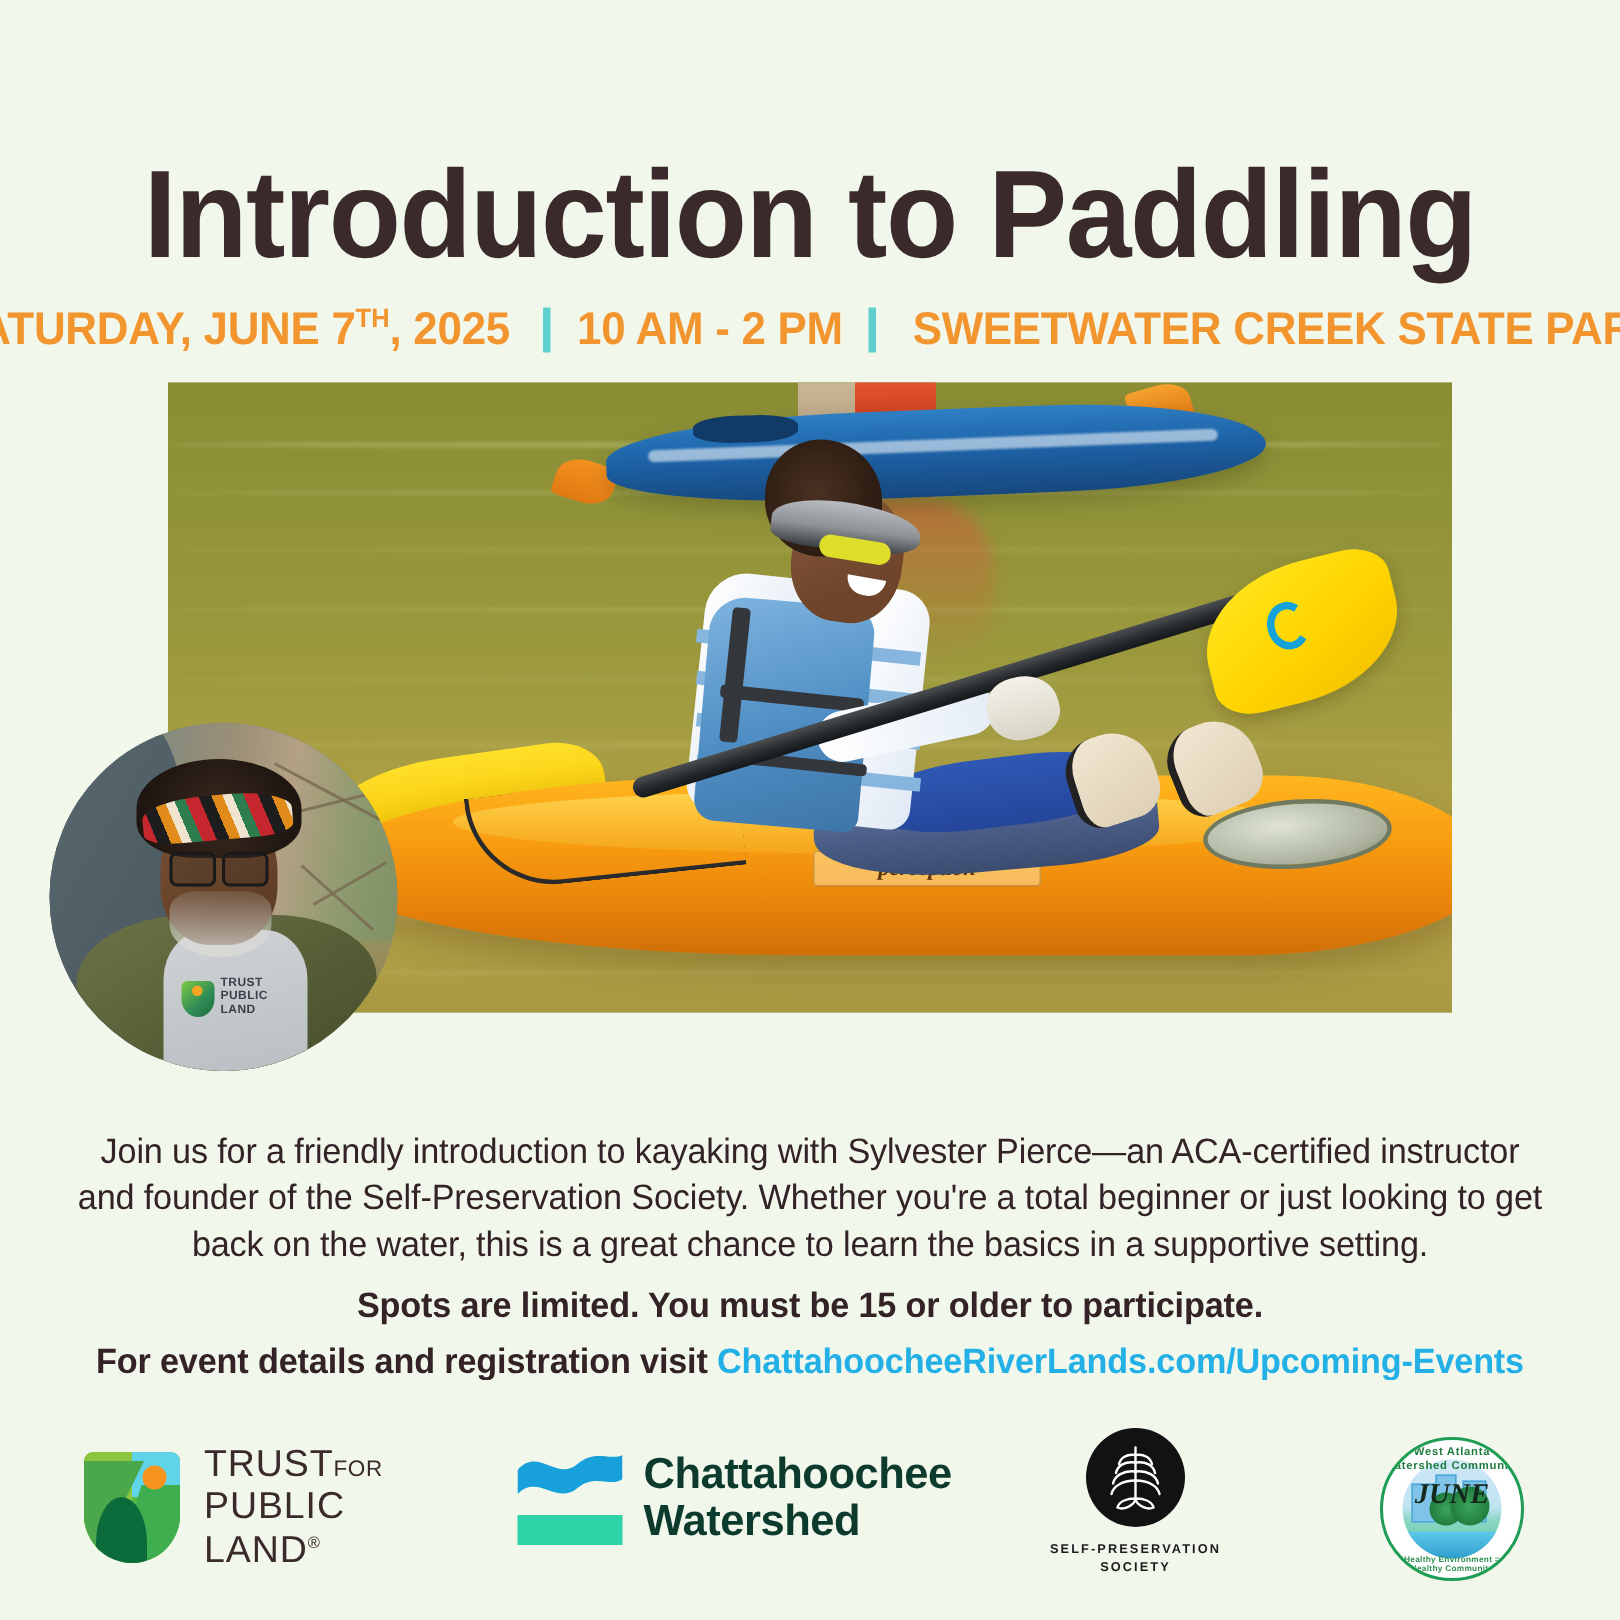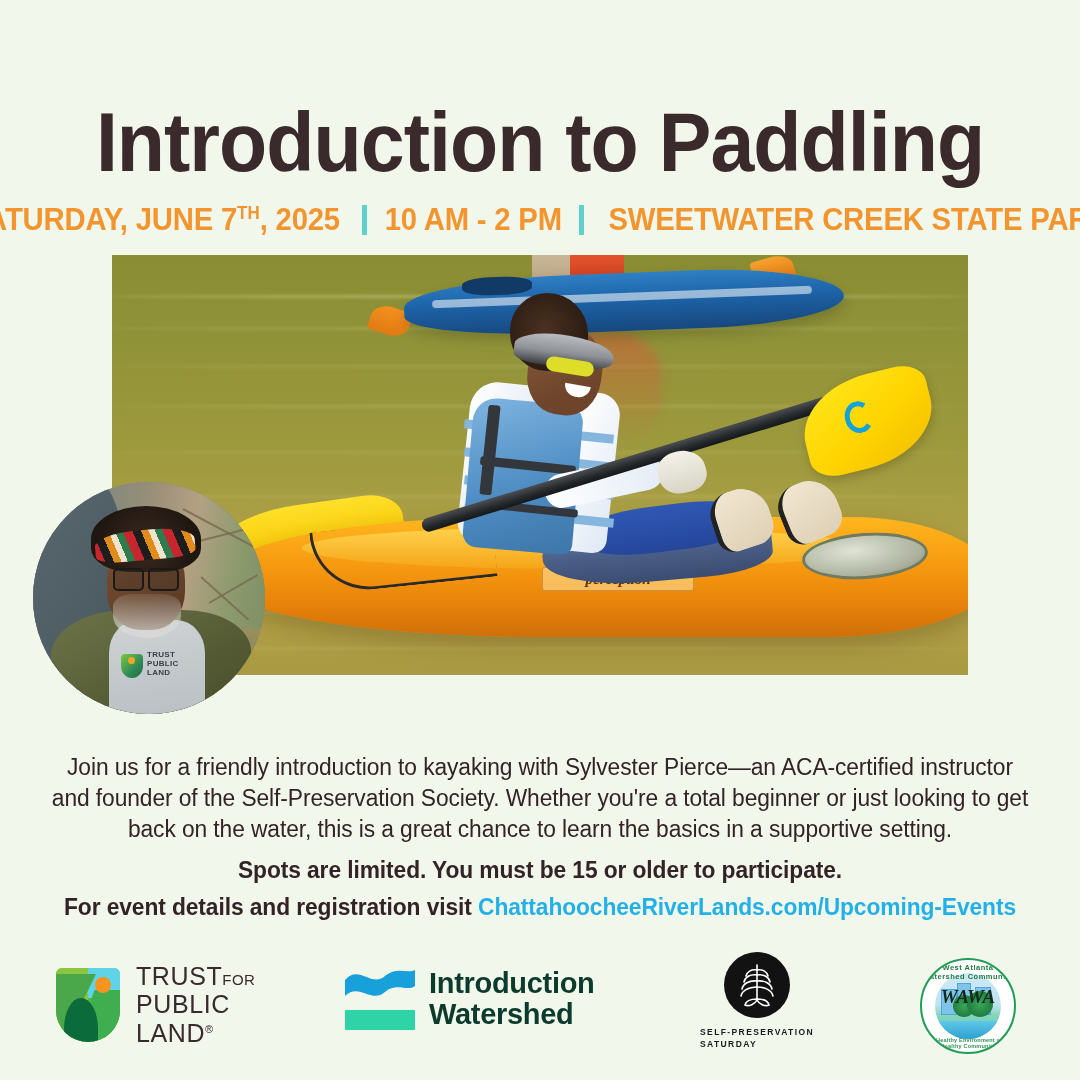--- a/index.html
+++ b/index.html
@@ -586,20 +586,21 @@
     border-radius: 50%;
     background: #121212;
     display: flex; align-items: center; justify-content: center;
   }
   .sps-text {
     color: #1c1c1c;
     font-size: 8.5px;
     font-weight: bold;
     letter-spacing: 1.4px;
     line-height: 12px;
+    text-align: center;
   }
 
   
   .wawa { left: 920px; top: 8px; }
   .wawa-circle {
     position: relative;
     width: 92px; height: 92px;
     border-radius: 50%;
     background: #ffffff;
     border: 2px solid #1f9d55;
@@ -769,21 +770,21 @@
   </div>
 
   <div class="logo crl">
     <div class="crl-mark">
       <svg class="crl-wave" viewBox="0 0 70 34" xmlns="http://www.w3.org/2000/svg" aria-hidden="true">
         <path d="M0,12 C14,-4 26,20 40,8 C52,-2 62,6 70,2 L70,18 C62,24 52,14 40,24 C26,36 14,14 0,28 Z" fill="#18A0DB"></path>
       </svg>
       <div class="crl-bar"></div>
     </div>
     <div class="crl-text">
-      <div>Introduction</div>
+      <div>Chattahoochee</div>
       <div>Watershed</div>
     </div>
   </div>
 
   <div class="logo sps">
     <div class="sps-circle">
       <svg width="52" height="52" viewBox="0 0 52 52" xmlns="http://www.w3.org/2000/svg" aria-hidden="true">
         <g stroke="#ffffff" stroke-width="1.6" fill="none" stroke-linecap="round">
           <line x1="26" y1="6" x2="26" y2="40"></line>
           <path d="M26 11 C20 10 16 13 15 17"></path>
@@ -794,33 +795,33 @@
           <path d="M26 22 C34 21 40 25 41 30"></path>
           <path d="M26 28 C17 28 11 32 10 37"></path>
           <path d="M26 28 C35 28 41 32 42 37"></path>
           <path d="M26 40 C20 40 15 42 14 46 C18 48 24 45 26 41"></path>
           <path d="M26 40 C32 40 37 42 38 46 C34 48 28 45 26 41"></path>
         </g>
       </svg>
     </div>
     <div class="sps-text">
       <div>SELF-PRESERVATION</div>
-      <div>SATURDAY</div>
+      <div>SOCIETY</div>
     </div>
   </div>
 
   <div class="logo wawa">
     <div class="wawa-circle">
       <div class="wawa-inner">
         <div class="wawa-bldg" style="left:6px; width:14px; height:24px;"></div>
         <div class="wawa-bldg" style="left:22px; width:12px; height:30px;"></div>
         <div class="wawa-bldg" style="left:40px; width:14px; height:26px;"></div>
         <div class="wawa-tree" style="left:18px;"></div>
         <div class="wawa-tree" style="left:32px; width:26px; height:26px;"></div>
         <div style="position:absolute; left:0; right:0; bottom:0; height:18px; background:linear-gradient(180deg,#5ec8ea,#2f9fd0);"></div>
       </div>
-      <div class="wawa-script">WAWA</div>
+      <div class="wawa-script">JUNE</div>
       <div class="wawa-arc-top">West Atlanta Watershed Community</div>
       <div class="wawa-arc-bot">A Healthy Environment = A Healthy Community</div>
     </div>
   </div>
 
 </div>
 
 </body></html>

